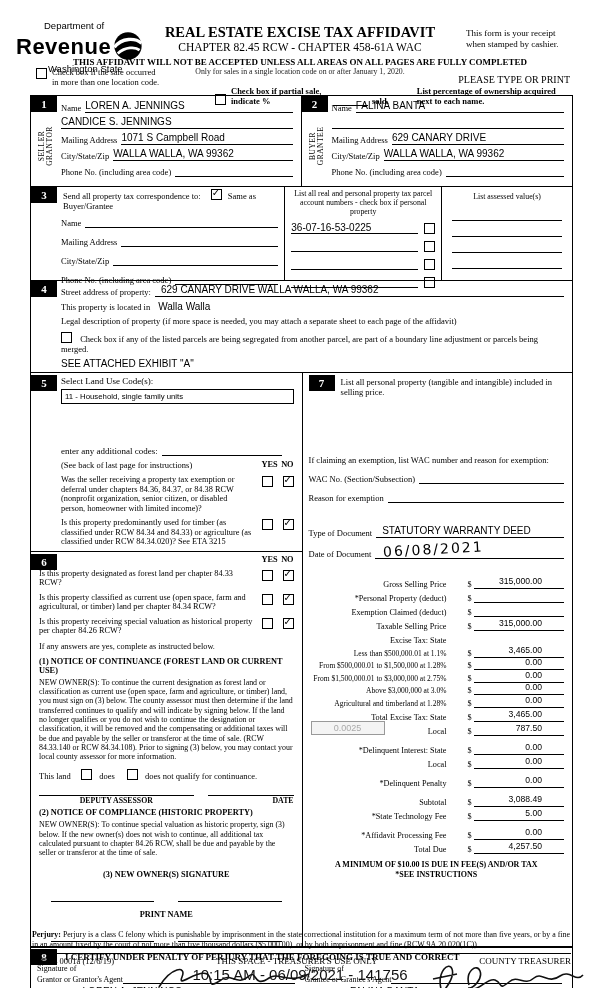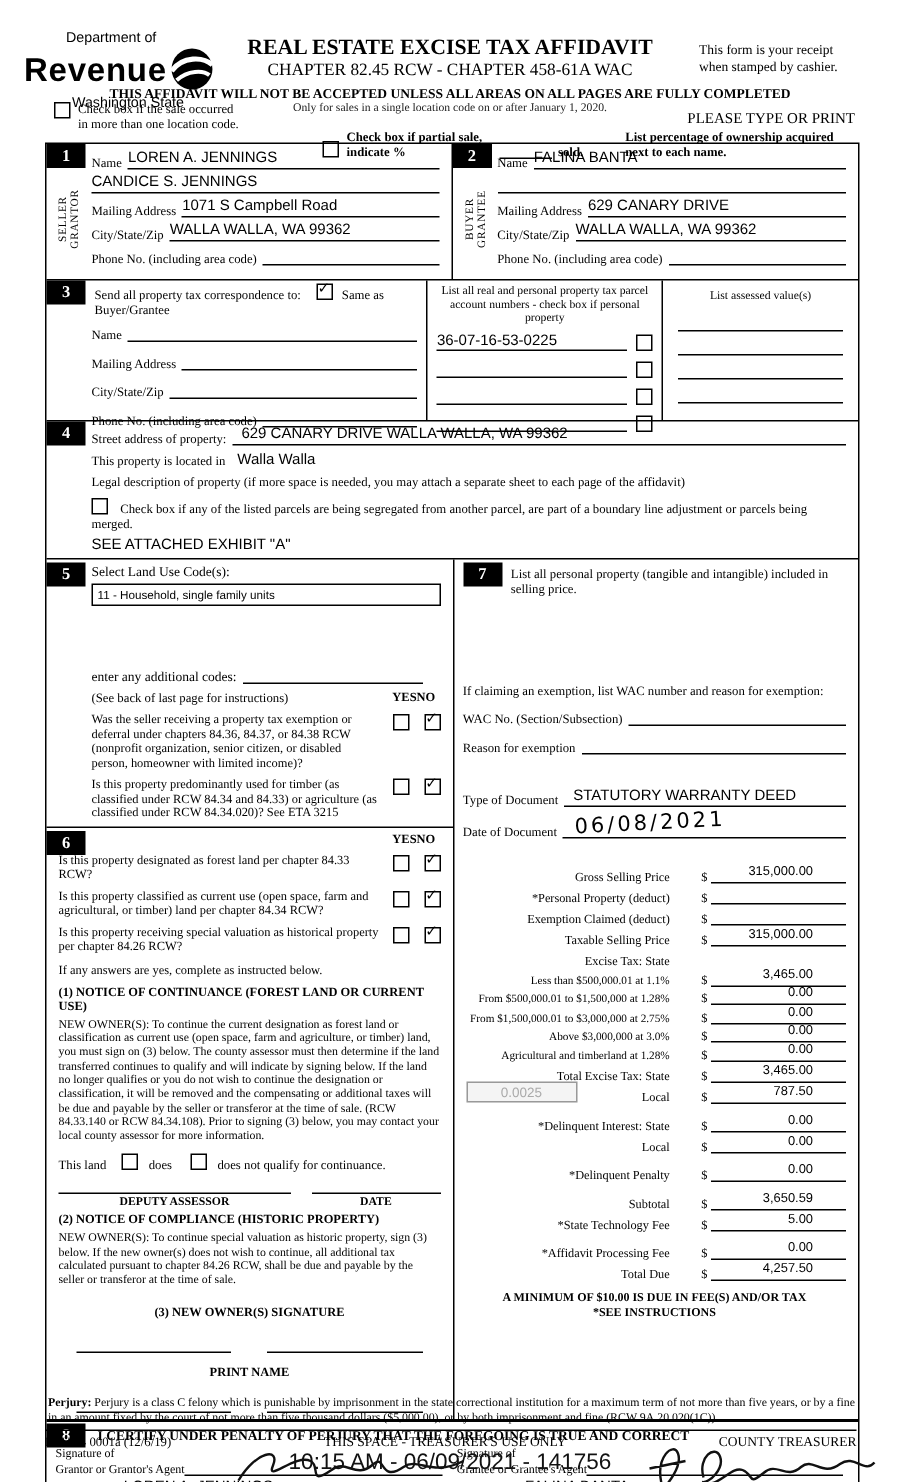--- a/index.html
+++ b/index.html
@@ -58,29 +58,29 @@
   .col7{position:relative;width:49.8%;box-sizing:border-box;padding:2px 8px 0 6px;}
   .sec5{position:relative;box-sizing:border-box;padding:3px 8px 4px 30px;}
   .sec5 .badge,.sec6 .badge{position:absolute;left:0;top:2px;}
   .sec6{position:relative;box-sizing:border-box;border-top:1.5px solid #000;padding:2px 8px 4px 8px;}
   .codebox{border:1.2px solid #000;font-family:"Liberation Sans",sans-serif;font-size:7.8px;
            padding:2px 3px;margin:3px 0 3px 0;}
   .qrow{display:flex;margin-top:5px;}
   .qtext{flex:1;font-size:8.3px;line-height:9.5px;padding-right:8px;}
   .qboxes{width:32px;display:flex;justify-content:space-between;padding-top:1px;flex:none;}
   .ynhead{display:flex;justify-content:flex-end;font-size:8.3px;font-weight:bold;}
-  .ynhead span{width:32px;display:flex;justify-content:flex-start;}
+  .ynhead span{width:32px;display:flex;justify-content:space-between;}
   .smallp{font-size:7.9px;line-height:9.3px;text-align:left;margin-top:3px;}
   .sec-title{font-size:8.3px;font-weight:bold;margin-top:6px;}
   .sigrow{display:flex;margin-top:14px;}
   .sigrow .l1{flex:1.8;border-bottom:1px solid #000;margin-right:14px;}
   .sigrow .l2{flex:1;border-bottom:1px solid #000;}
   .siglabels{display:flex;font-size:7.8px;font-weight:bold;}
   .siglabels .c1{flex:1.8;text-align:center;margin-right:14px;}
-  .siglabels .c2{flex:1;text-align:center;}
+  .siglabels .c2{flex:1;text-align:right;}
   .center-b{font-size:8.3px;font-weight:bold;text-align:center;margin-top:10px;}
   .twolines{display:flex;margin-top:22px;}
   .twolines span{flex:1;border-bottom:1px solid #000;margin:0 12px;}
   
   .fee-row{display:flex;align-items:flex-end;height:14px;position:relative;}
   .fee-row.tight{height:12.5px;}
   .fee-row.gap{margin-top:5px;}
   .fee-label{width:54%;text-align:right;font-size:8.2px;flex:none;padding-right:21px;white-space:nowrap;}
   .fee-row.tight .fee-label{font-size:7.5px;}
   .fee-dollar{font-size:8.2px;flex:none;padding-right:2px;}
@@ -484,21 +484,21 @@
               <span class="fee-line"><span class="fee-value">0.00</span></span>
             </div>
             <div class="fee-row gap">
               <span class="fee-label">*Delinquent Penalty</span>
               <span class="fee-dollar">$</span>
               <span class="fee-line"><span class="fee-value">0.00</span></span>
             </div>
             <div class="fee-row gap">
               <span class="fee-label">Subtotal</span>
               <span class="fee-dollar">$</span>
-              <span class="fee-line"><span class="fee-value">3,650.59</span></span>
+              <span class="fee-line"><span class="fee-value">3,088.49</span></span>
             </div>
             <div class="fee-row">
               <span class="fee-label">*State Technology Fee</span>
               <span class="fee-dollar">$</span>
               <span class="fee-line"><span class="fee-value">5.00</span></span>
             </div>
             <div class="fee-row gap">
               <span class="fee-label">*Affidavit Processing Fee</span>
               <span class="fee-dollar">$</span>
               <span class="fee-line"><span class="fee-value">0.00</span></span>

